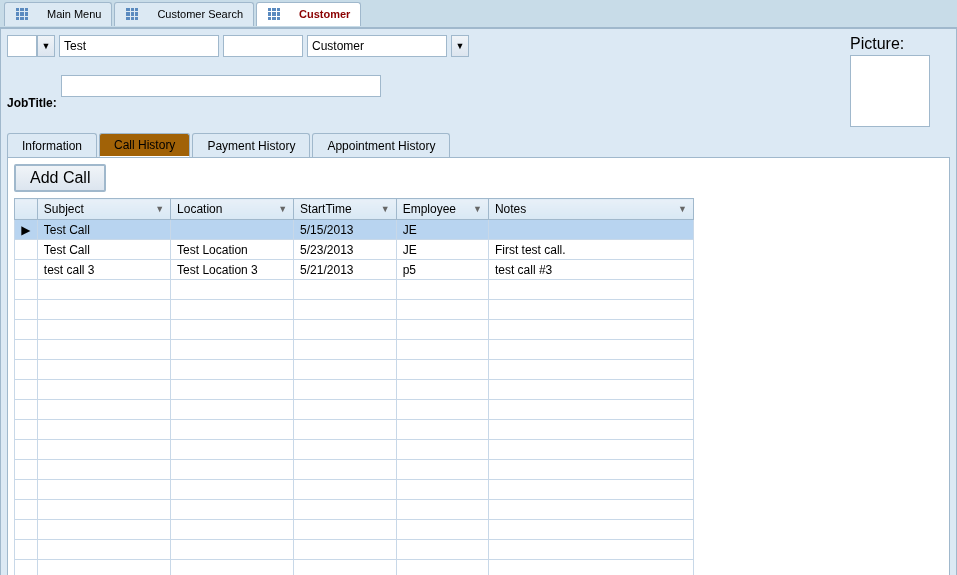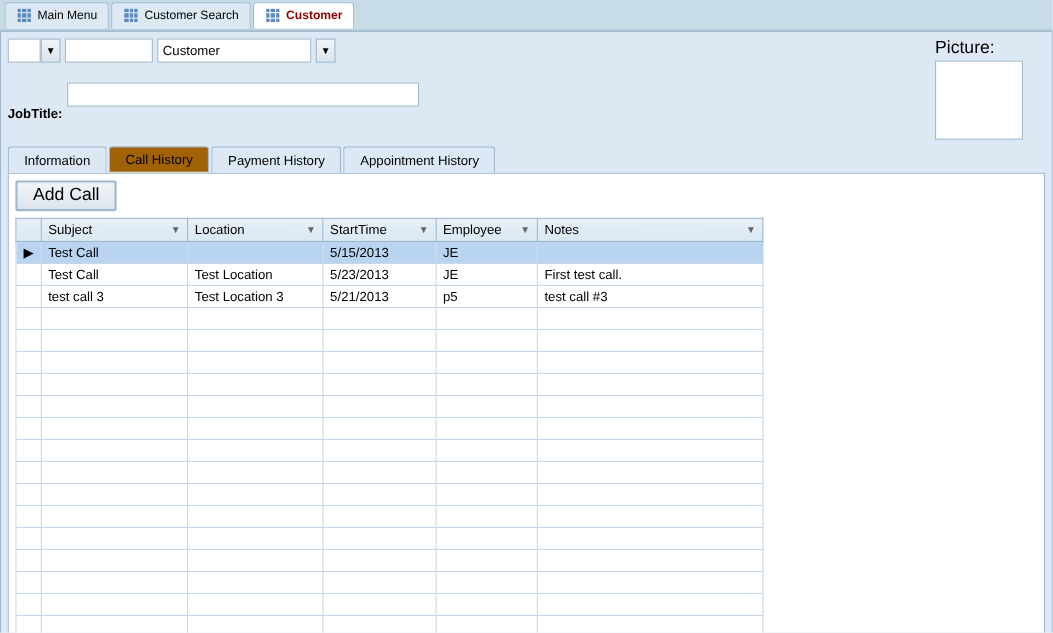--- a/index.html
+++ b/index.html
@@ -25,21 +25,21 @@
     .title-tab {
       display: flex;
       align-items: center;
       padding: 3px 10px;
       border: 1px solid #a0b8cc;
       border-bottom: none;
       border-radius: 3px 3px 0 0;
       background: #dce9f3;
       font-size: 11px;
       cursor: pointer;
-      gap: 5px;
+      gap: 18px;
       height: 24px;
     }
     .title-tab.active {
       background: #ffffff;
       color: #8b0000;
       font-weight: bold;
     }
     .title-tab-icon {
       width: 14px;
       height: 12px;
@@ -290,20 +290,21 @@
 
 <div class="main-content">
 
   <div class="header-form">
     <div class="header-left">
       <div class="header-row1">
         <div class="dropdown-wrapper">
           <input type="text" class="form-input" style="width: 30px;" value="">
           <button class="dropdown-btn">▼</button>
         </div>
+        <input type="text" class="form-input name-input-wide" value="Test" style="">
         <input type="text" class="form-input" style="width: 80px;" value="">
         <input type="text" class="form-input" style="width: 140px;" value="Customer">
         <div class="dropdown-wrapper">
           <button class="dropdown-btn">▼</button>
         </div>
       </div>
       <div class="header-row2">
         <label class="jobtitle-label">JobTitle:</label>
         <input type="text" class="form-input jobtitle-input" value="" style="">
       </div>

